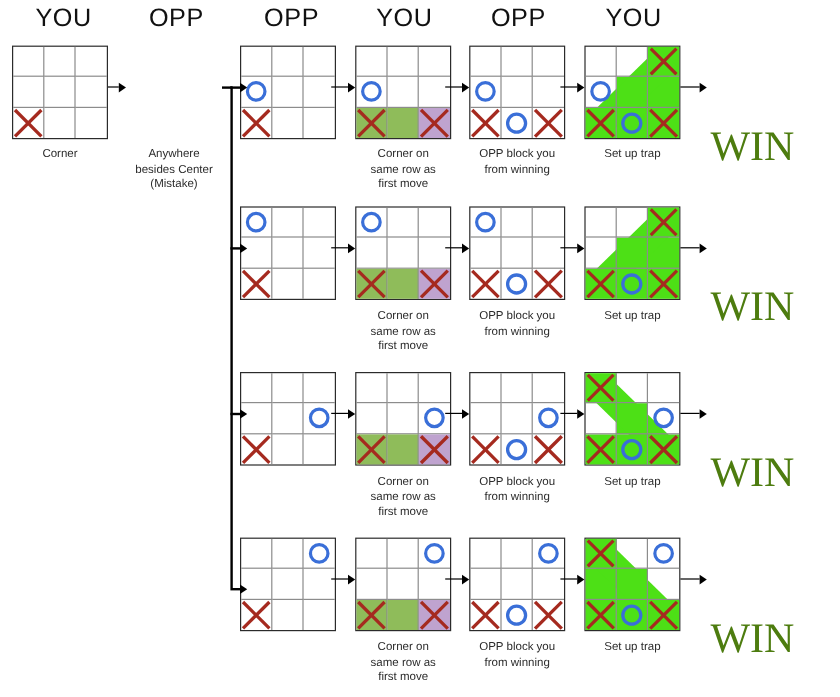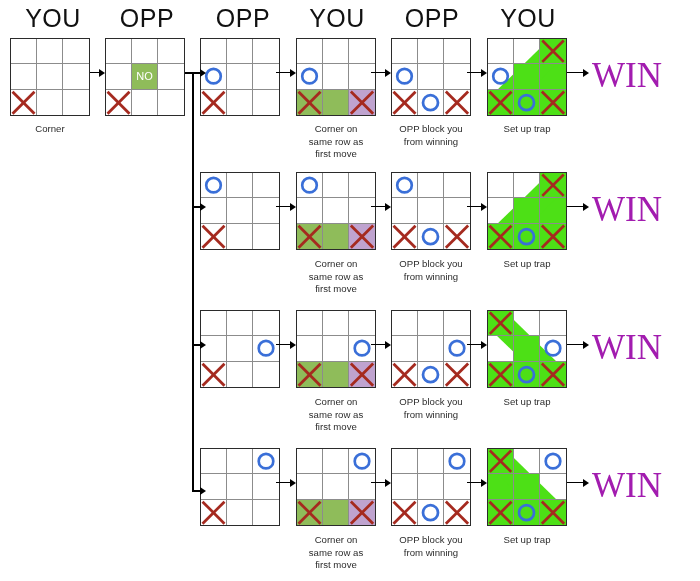--- a/index.html
+++ b/index.html
@@ -9,21 +9,21 @@
     font-family:"Liberation Sans", sans-serif;
     position:relative;
     overflow:hidden;
   }
   #stage{position:absolute;left:0;top:0;width:700px;height:581px;}
 
   
   .col-header{
     position:absolute;
     font-family:"Liberation Sans", sans-serif;
-    font-size:25px;
+    font-size:21px;
     color:#111111;
     letter-spacing:0.5px;
     text-align:center;
     width:86px;
     top:4px;
   }
 
   
   .board{
     position:absolute;
@@ -62,23 +62,24 @@
     line-height:12.6px;
     color:#2c2c2c;
     width:110px;
   }
 
   
   .win{
     position:absolute;
     font-family:"Liberation Serif", serif;
     font-size:35px;
-    color:#a21caf;
+    color:#4d7c0f;
     letter-spacing:0px;
     line-height:1;
+    margin-top:46px;
   }
 
   
   .arrow-h{position:absolute;height:9px;}
   .arrow-h .shaft{
     position:absolute;left:0;top:4px;height:1.4px;background:#000;
   }
   .arrow-h .head{
     position:absolute;top:0.5px;width:0;height:0;
     border-top:4px solid transparent;
@@ -129,40 +130,20 @@
         <svg viewBox="0 0 100 100" class="mark">
           <g stroke="#a52a1f" stroke-width="11" stroke-linecap="butt">
             <line x1="6" y1="6" x2="94" y2="94"></line>
             <line x1="94" y1="6" x2="6" y2="94"></line>
           </g>
         </svg>
       </div>
       <div class="cell r2"></div>
       <div class="cell c2 r2"></div>
     </div>
-    <div class="board" style="left: 105px; top: 38px; position: absolute;">
-      <div class="cell"></div>
-      <div class="cell"></div>
-      <div class="cell c2"></div>
-      <div class="cell"></div>
-      <div class="cell fill-green">
-        <div style="position: absolute; inset: 0px; display: flex; align-items: center; justify-content: center; color: rgb(255, 255, 255); font-size: 11px; font-family: &quot;Liberation Sans&quot;, sans-serif;">NO</div>
-      </div>
-      <div class="cell c2"></div>
-      <div class="cell r2">
-        <svg viewBox="0 0 100 100" class="mark">
-          <g stroke="#a52a1f" stroke-width="11" stroke-linecap="butt">
-            <line x1="6" y1="6" x2="94" y2="94"></line>
-            <line x1="94" y1="6" x2="6" y2="94"></line>
-          </g>
-        </svg>
-      </div>
-      <div class="cell r2"></div>
-      <div class="cell c2 r2"></div>
-    </div>
     <div class="board" style="left: 200px; top: 38px; position: absolute;">
       <div class="cell"></div>
       <div class="cell"></div>
       <div class="cell c2"></div>
       <div class="cell">
         <svg viewBox="0 0 100 100" class="mark">
           <circle cx="50" cy="50" r="30" fill="none" stroke="#3a6fd8" stroke-width="11"></circle>
         </svg>
       </div>
       <div class="cell"></div>
@@ -698,20 +679,23 @@
       <div class="cell c2 r2 fill-brightgreen" style="background: transparent;">
         <svg viewBox="0 0 100 100" class="mark">
           <g stroke="#a52a1f" stroke-width="11" stroke-linecap="butt">
             <line x1="6" y1="6" x2="94" y2="94"></line>
             <line x1="94" y1="6" x2="6" y2="94"></line>
           </g>
         </svg>
       </div>
     </div>
     <div class="caption" style="left: -5px; top: 123px; white-space: pre-line;">Corner</div>
+    <div class="caption" style="left: 90px; top: 123px; white-space: pre-line;">Anywhere
+besides Center
+(Mistake)</div>
     <div class="caption" style="left: 281px; top: 123px; white-space: pre-line;">Corner on
 same row as
 first move</div>
     <div class="caption" style="left: 376px; top: 123px; white-space: pre-line;">OPP block you
 from winning</div>
     <div class="caption" style="left: 472px; top: 123px; white-space: pre-line;">Set up trap</div>
     <div class="caption" style="left: 281px; top: 258px; white-space: pre-line;">Corner on
 same row as
 first move</div>
     <div class="caption" style="left: 376px; top: 258px; white-space: pre-line;">OPP block you

